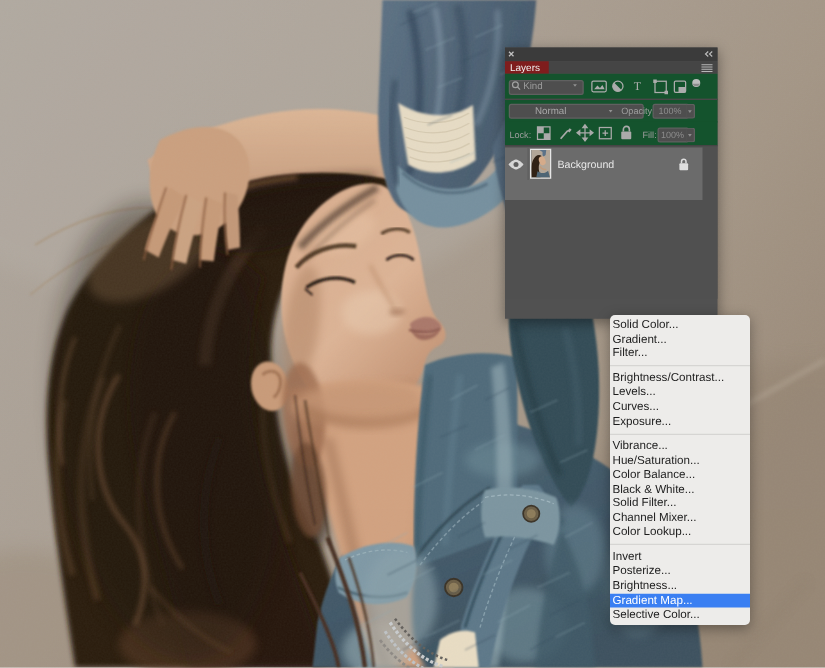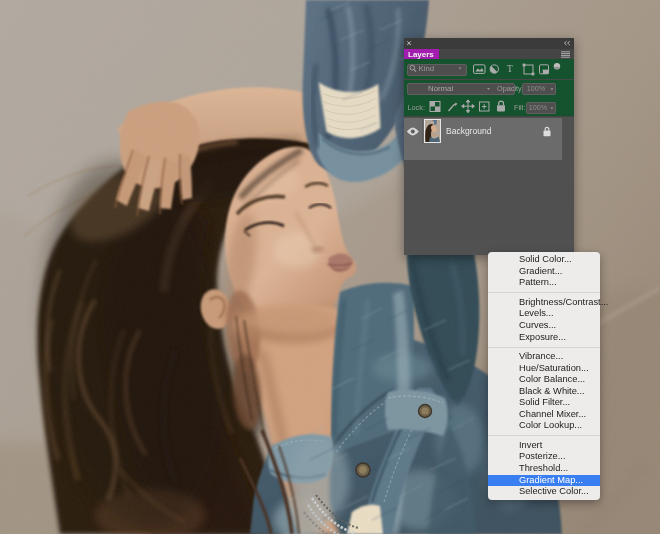--- a/index.html
+++ b/index.html
@@ -1,36 +1,36 @@
 <!DOCTYPE html>
 <html><head><meta charset="utf-8">
 <style>
 html,body{margin:0;padding:0}
 #stage{position:relative;width:660px;height:534px;overflow:hidden;font-family:"Liberation Sans",sans-serif;background:#b0a496}
 #photo{position:absolute;left:0;top:0}
 
 #panel{position:absolute;left:404px;top:38px;width:170px;height:217px;background:#515151;box-shadow:0 3px 10px rgba(0,0,0,.4);font-size:8px;color:#b4b4b4}
 #tbar{position:absolute;left:0;top:0;width:170px;height:10.5px;background:#3b3b3b}
 #tabs{position:absolute;left:0;top:10.5px;width:170px;height:10.5px;background:#454545}
-#tab{position:absolute;left:0;top:0;width:31px;height:10.5px;background:#a21caf;color:#f0f0f0;font-weight:bold;font-size:8px;line-height:11.5px;padding-left:4px}
+#tab{position:absolute;left:0;top:0;width:31px;height:10.5px;background:#7f1d1d;color:#f0f0f0;font-weight:normal;font-size:8px;line-height:11.5px;padding-left:4px}
 .row{position:absolute;left:0;width:170px;background:#14532d}
 #frow{top:21px;height:20px}
 #brow{top:41px;height:18px;border-top:1px solid #484848}
 #lrow{top:59px;height:19px}
 #list{position:absolute;left:0;top:78px;width:170px;height:122px;background:#505050;border-top:1px solid #454545}
 #sel{position:absolute;left:0;top:1px;width:158px;height:42px;background:#6b6b6b}
 #thumb{position:absolute;left:20px;top:1px;width:15px;height:22px;border:1px solid #e6e6e6;overflow:hidden}
 #bbar{position:absolute;left:0;top:200px;width:170px;height:17px;background:#515151;border-top:1px solid #3f3f3f}
 .dd{position:absolute;border:1px solid #606060;border-radius:2px;background:#4e4e4e;color:#a8a8a8}
 .val{position:absolute;border:1px solid #606060;border-radius:2px 0 0 2px;background:#4e4e4e;color:#8d8d8d;text-align:center}
 .spin{position:absolute;border:1px solid #606060;border-left:none;border-radius:0 2px 2px 0;background:#4e4e4e}
 .lbl{position:absolute;color:#9d9d9d;font-size:7.3px}
 
 #menu{position:absolute;left:488px;top:252px;width:112px;background:#edecea;border-radius:4px;box-shadow:0 3px 10px rgba(0,0,0,.35);padding:2.2px 0;font-size:9.3px;color:#1c1c1c}
-.mi{height:11.6px;line-height:11.7px;padding-left:31px;white-space:nowrap}
+.mi{height:11.6px;line-height:11.7px;padding-left:2px;white-space:nowrap}
 .mi.hl{background:#3a7ff2;color:#fff}
 .msep{height:1px;background:#d6d5d3;margin:3.4px 0}
 </style></head>
 <body>
 <div id="stage">
 <svg id="photo" width="660" height="534" viewBox="0 0 660 534">
 <defs>
 <linearGradient id="bgg" x1="0" y1="0" x2="1" y2="0.55">
 <stop offset="0" stop-color="#aea69d"></stop>
           <stop offset="0.45" stop-color="#aba094"></stop>
@@ -354,34 +354,34 @@
       <svg width="10" height="11" style="position:absolute;left:138px;top:7.5px">
         <rect x="1.5" y="4.6" width="7" height="5.6" rx="0.8" fill="#dedede"></rect>
         <path d="M3.2,4.6 v-1.5 a1.8,1.8 0 0 1 3.6,0 v1.5" fill="none" stroke="#dedede" stroke-width="1.2"></path>
       </svg>
     </div>
   </div>
 </div>
 <div id="menu">
   <div class="mi">Solid Color...</div>
   <div class="mi">Gradient...</div>
-  <div class="mi">Pattern...</div>
+  <div class="mi">Filter...</div>
   <div class="msep"></div>
   <div class="mi">Brightness/Contrast...</div>
   <div class="mi">Levels...</div>
   <div class="mi">Curves...</div>
   <div class="mi">Exposure...</div>
   <div class="msep"></div>
   <div class="mi">Vibrance...</div>
   <div class="mi">Hue/Saturation...</div>
   <div class="mi">Color Balance...</div>
   <div class="mi">Black &amp; White...</div>
   <div class="mi">Solid Filter...</div>
   <div class="mi">Channel Mixer...</div>
   <div class="mi">Color Lookup...</div>
   <div class="msep"></div>
   <div class="mi">Invert</div>
   <div class="mi">Posterize...</div>
-  <div class="mi">Threshold...</div>
+  <div class="mi">Brightness...</div>
   <div class="mi hl">Gradient Map...</div>
   <div class="mi">Selective Color...</div>
 </div>
 </div>
 
 </body></html>

